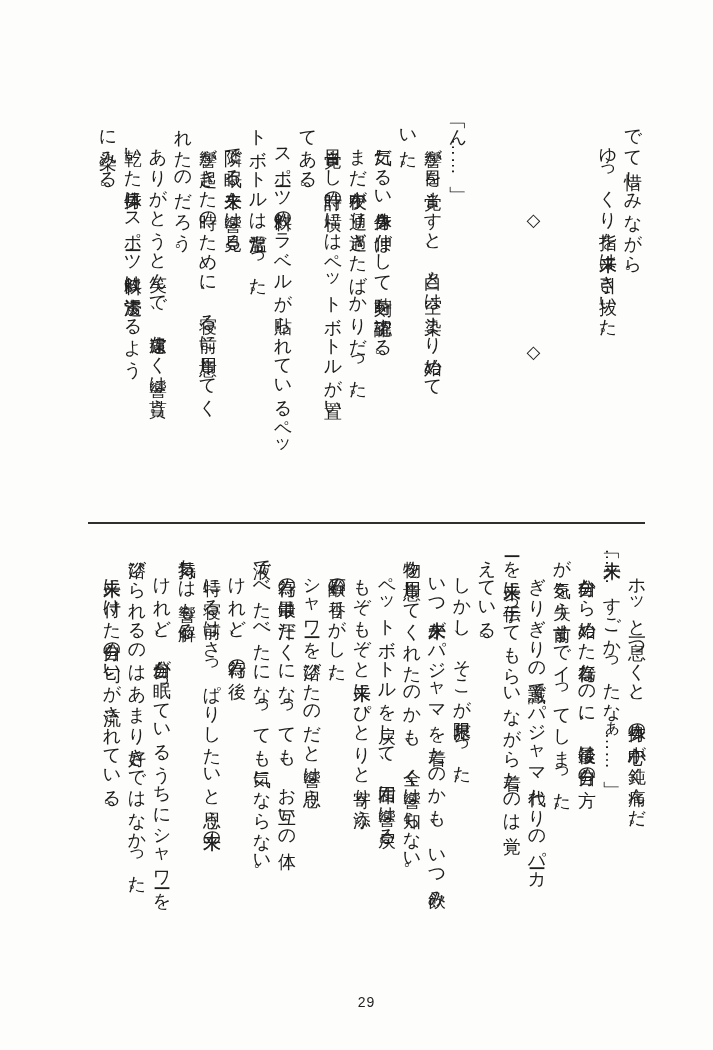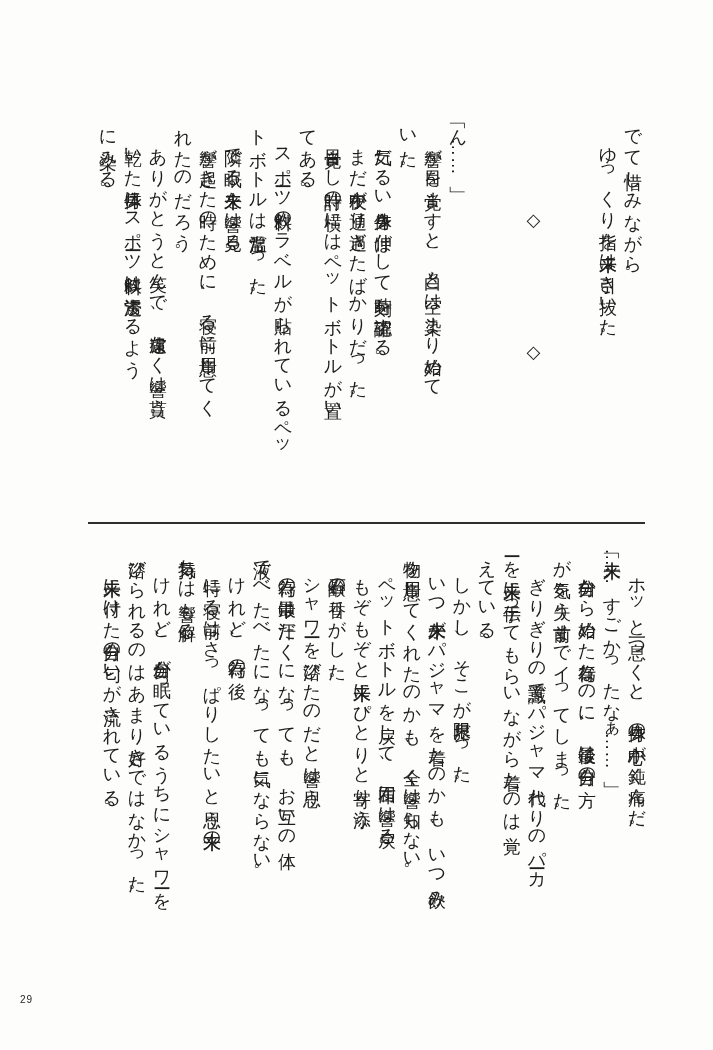--- a/index.html
+++ b/index.html
@@ -46,22 +46,22 @@
     left: 88px;
     width: 557px;
     height: 2px;
     background: var(--divider, #2f2f2f);
   }
   .pagenum {
     position: absolute;
     top: 994px;
     left: 20px;
     right: 0;
-    text-align: left;
-    font-size: 10px;
+    text-align: center;
+    font-size: 14px;
     letter-spacing: 1px;
     color: var(--ink, #1e1e1e);
   }
 </style>
 </head>
 <body>
 
 <div class="page">
 
   <div class="vtext top">でて惜しみながら。

